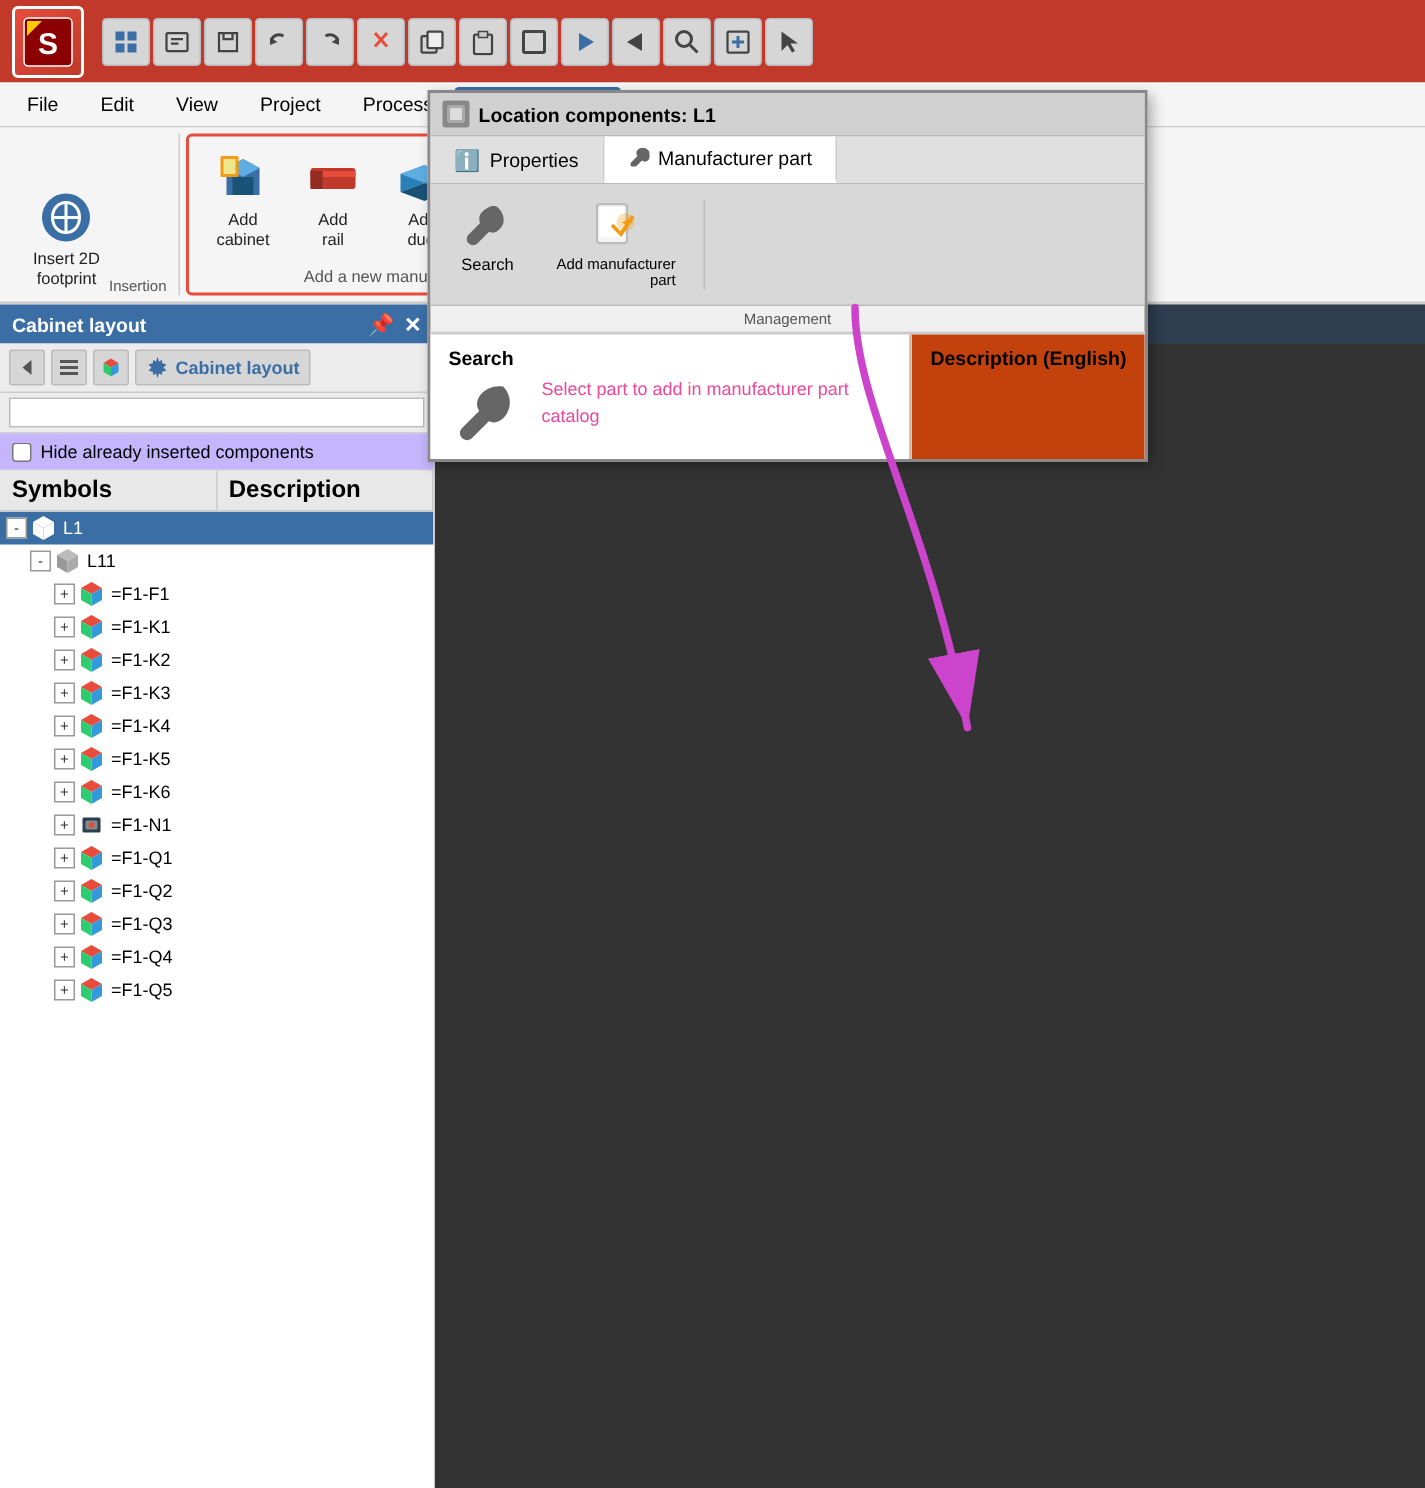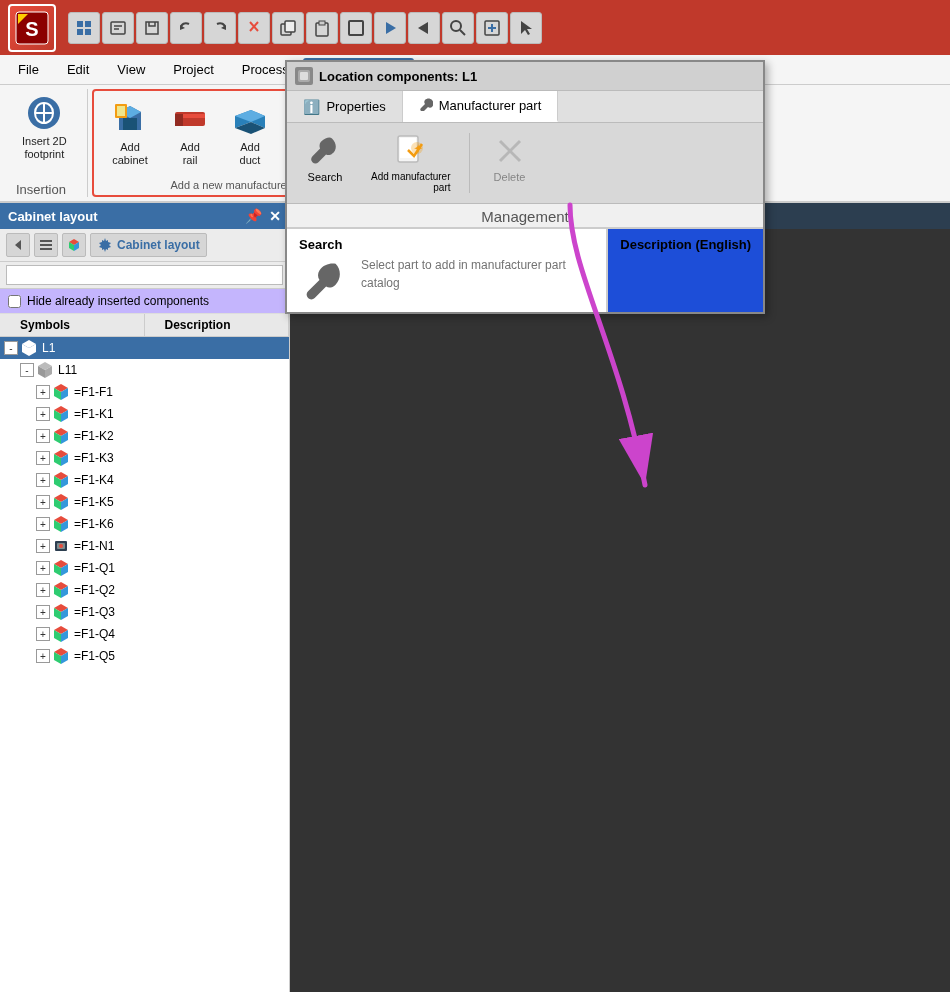--- a/index.html
+++ b/index.html
@@ -60,29 +60,28 @@
       background: #f5f5f5;
       border-bottom: 2px solid #ccc;
       display: flex;
       align-items: stretch;
       padding: 4px 8px;
       gap: 4px;
       min-height: 100px;
     }
     .ribbon-group {
       display: flex;
-      flex-direction: column;
-      align-items: flex-start;
+      align-items: flex-end;
       border-right: 1px solid #ccc;
       padding: 0 8px;
       min-width: 80px;
     }
     .ribbon-group:last-child { border-right: none; }
     .ribbon-group-label {
-      font-size: 13px;
+      font-size: 10px;
       color: #555;
       margin-top: auto;
       padding-top: 4px;
       text-align: center;
     }
     .ribbon-buttons {
       display: flex;
       flex-direction: row;
       gap: 4px;
       align-items: flex-start;
@@ -182,24 +181,23 @@
       border-bottom: 1px solid #ddd;
     }
     .col-headers {
       display: flex;
       background: #e8e8e8;
       border-bottom: 1px solid #ccc;
     }
     .col-header {
       padding: 4px 8px;
       font-weight: bold;
-      font-size: 12px;
+      font-size: 16px;
       flex: 1;
       border-right: 1px solid #ccc;
-      margin-left: 12px;
     }
     .tree-area {
       flex: 1;
       overflow-y: auto;
       background: white;
     }
     .tree-row {
       display: flex;
       align-items: center;
       padding: 2px 4px;
@@ -311,34 +309,34 @@
     .dialog-tool-btn .icon-area {
       width: 36px; height: 36px;
       display: flex; align-items: center; justify-content: center;
       font-size: 22px;
       margin-bottom: 2px;
     }
     .dialog-tool-btn.disabled {
       opacity: 0.4;
     }
     .management-label {
-      font-size: 15px;
+      font-size: 10px;
       color: #555;
       text-align: center;
       margin-top: 2px;
       padding: 2px 0;
     }
     .search-bold {
       font-weight: bold;
       font-size: 13px;
       margin-bottom: 4px;
     }
 
     .desc-column-header {
-      background: #1d4ed8;
+      background: #c2410c;
       padding: 8px 12px;
       font-weight: bold;
       font-size: 13px;
       border-left: 1px solid #ccc;
       min-width: 150px;
     }
 
     
     .arrow-overlay {
       position: absolute;
@@ -830,45 +828,36 @@
           <circle cx="23" cy="14" r="6" fill="#f39c12" opacity="0.3"></circle>
           <text x="20" y="18" font-size="10" fill="#f39c12" font-weight="bold">✦</text>
         </svg>
       </div>
       <div style="font-size:10px; text-align:right;">Add manufacturer<br>part</div>
     </div>
 
 
     <div class="tool-separator"></div>
 
-    <div class="dialog-tool-btn disabled">
-      <div class="icon-area">
-        <svg width="28" height="28" viewBox="0 0 28 28">
-          <line x1="4" y1="4" x2="24" y2="24" stroke="#888" stroke-width="3"></line>
-          <line x1="24" y1="4" x2="4" y2="24" stroke="#888" stroke-width="3"></line>
-        </svg>
-      </div>
-      <div>Delete</div>
-    </div>
 
   </div>
 
   <div class="management-label">Management</div>
 
   <div style="display:flex; border-top:2px solid #ccc; background: white;">
     <div style="flex:1; padding:8px 12px; border-right:1px solid #ccc;">
       <div class="search-bold">Search</div>
       <div style="display:flex; gap:12px; align-items:flex-start;">
         <div style="display:flex; align-items:center; justify-content:center; width:50px; padding-top:4px;">
           <svg width="40" height="44" viewBox="0 0 40 44">
             <path d="M28 4 C34 10 34 20 28 26 C25 29 21 30 18 28 L6 40 C4 42 1 42 -1 40 C-3 38 -3 35 -1 33 L11 21 C9 18 9 14 11 11 C15 5 22 3 28 4 Z" fill="#666" transform="translate(5,0) scale(0.95)"></path>
           </svg>
         </div>
         <div style="flex:1;">
-          <div style="font-size:12px; color:#737373; line-height:1.5;">Select part to
+          <div style="font-size:12px; color:#ec4899; line-height:1.5;">Select part to
 add in
 manufacturer
 part catalog</div>
         </div>
       </div>
     </div>
     <div class="desc-column-header">Description (English)</div>
   </div>
 </div>
 

